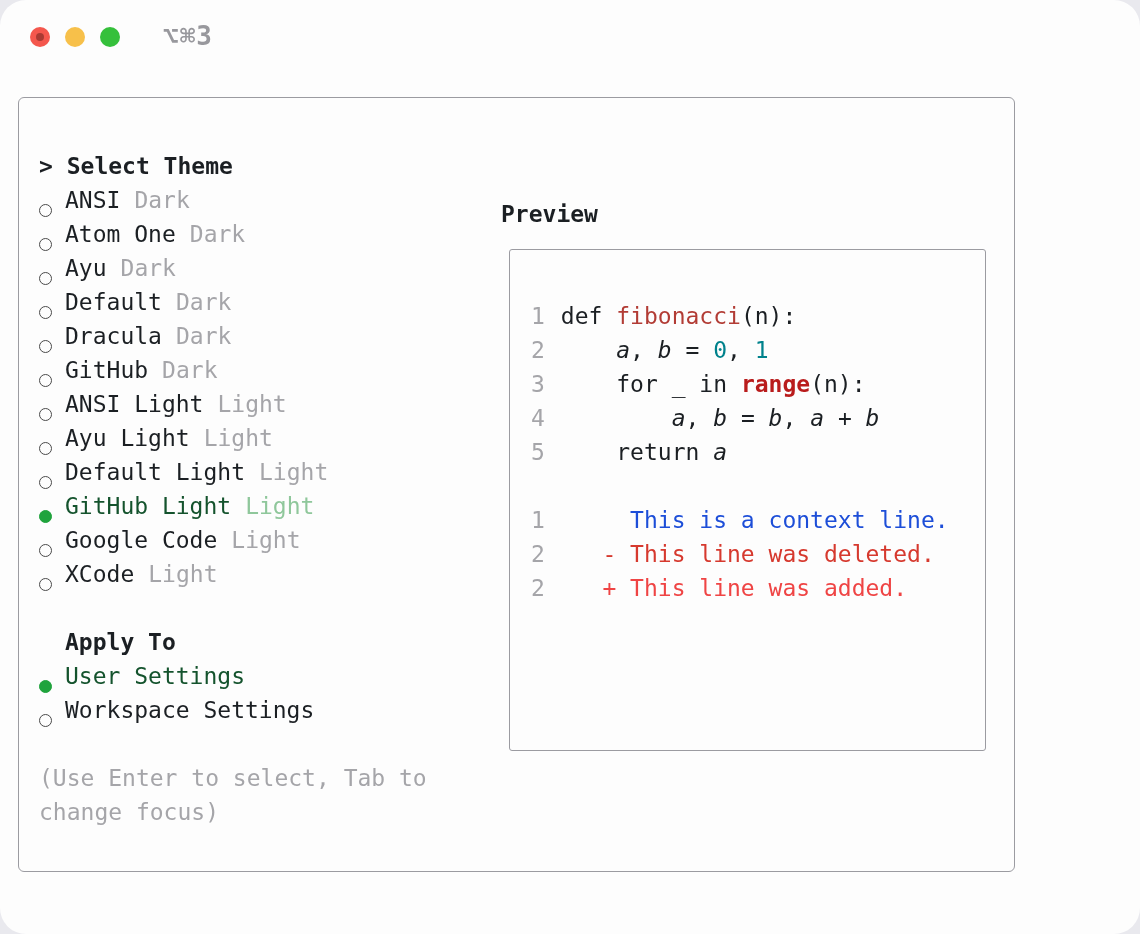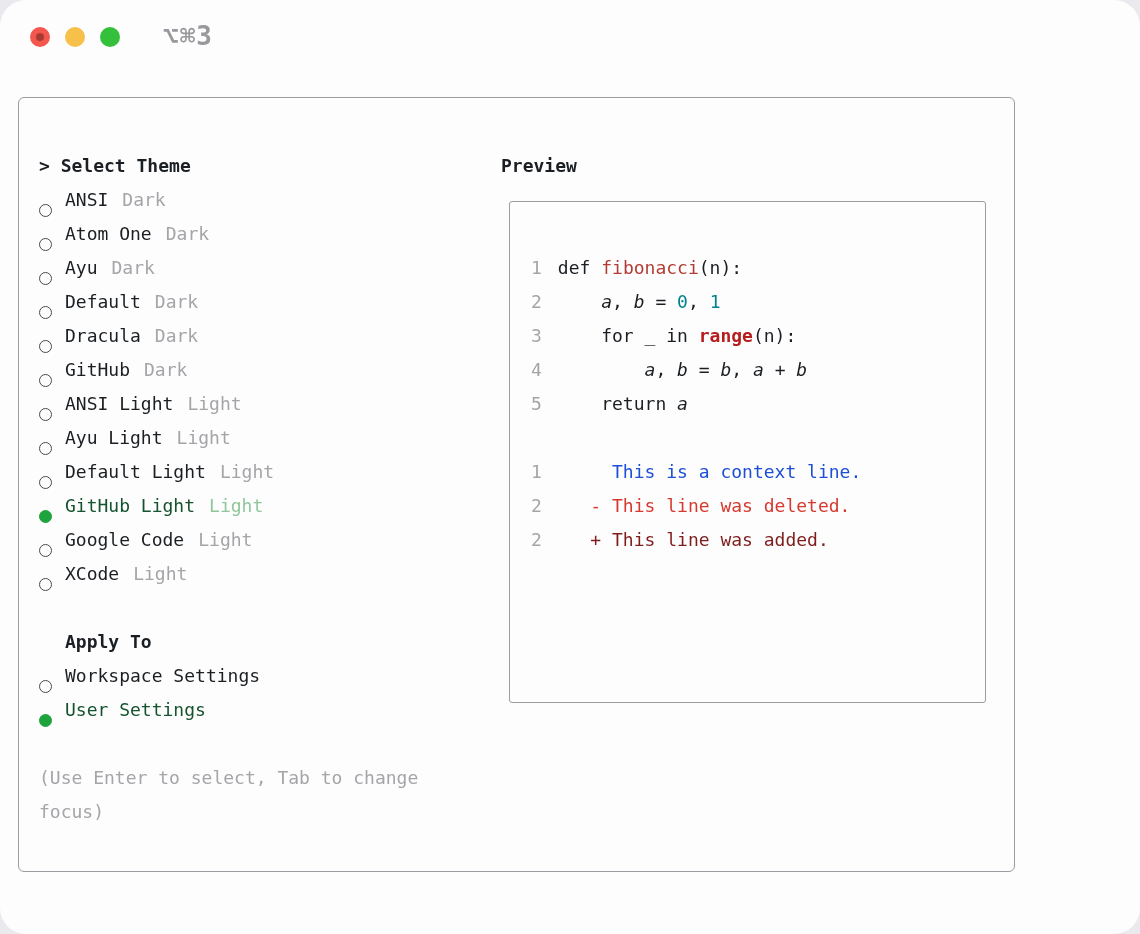--- a/index.html
+++ b/index.html
@@ -33,39 +33,39 @@
     font-size: 26px; font-weight: bold; color: #98989d;
     letter-spacing: 1px;
   }
   .panel {
     position: absolute; left: 18px; top: 97px;
     width: 997px; height: 775px;
     border: 1.5px solid #9b9ba1; border-radius: 6px;
     background: #fdfdfd;
     display: flex;
     padding: 51px 20px 0 20px;
-    font-size: 18px; line-height: 34px; color: #1b1f23;
+    font-size: 23px; line-height: 34px; color: #1b1f23;
   }
   .left-col { width: 462px; flex: none; }
   .right-col { flex: 1; }
   .header-row { font-weight: bold; white-space: pre; height: 34px; }
   .row { display: flex; align-items: flex-end; height: 34px; white-space: pre; }
   .bullet { width: 26px; flex: none; display: flex; align-items: center; }
   .circle {
     width: 13px; height: 13px; border-radius: 50%;
     border: 1.5px solid #4a4a4a; background: transparent;
   }
   .circle.sel { background: #1fa33c; border-color: #1fa33c; }
   .tname { color: #1b1f23; }
   .tname.selname { color: #14532d; }
   .variant { color: #a5a5a9; margin-left: 14px; }
   .variant.selvariant { color: #8fc79b; }
   .apply-header { font-weight: bold; margin-top: 34px; margin-left: 26px; height: 34px; }
   .hint { color: #a5a5a9; margin-top: 34px; width: 420px; }
-  .preview-header { font-weight: bold; height: 34px; }
+  .preview-header { font-weight: bold; height: 34px; margin-top: 48px; }
   .preview-box {
     margin: 18px 0 0 8px;
     width: 477px; height: 502px;
     border: 1.5px solid #9b9ba1; border-radius: 3px;
     padding: 49px 0 0 21px;
     overflow: hidden;
     background: #fdfdfd;
   }
   .code-line { white-space: pre; height: 34px; }
   .ln { color: #a5a5a9; margin-right: 16px; }
@@ -93,36 +93,36 @@
           <div class="row"><span class="bullet"><span class="circle"></span></span><span class="tname">GitHub</span><span class="variant">Dark</span></div>
           <div class="row"><span class="bullet"><span class="circle"></span></span><span class="tname">ANSI Light</span><span class="variant">Light</span></div>
           <div class="row"><span class="bullet"><span class="circle"></span></span><span class="tname">Ayu Light</span><span class="variant">Light</span></div>
           <div class="row"><span class="bullet"><span class="circle"></span></span><span class="tname">Default Light</span><span class="variant">Light</span></div>
           <div class="row"><span class="bullet"><span class="circle sel"></span></span><span class="tname selname">GitHub Light</span><span class="variant selvariant">Light</span></div>
           <div class="row"><span class="bullet"><span class="circle"></span></span><span class="tname">Google Code</span><span class="variant">Light</span></div>
           <div class="row"><span class="bullet"><span class="circle"></span></span><span class="tname">XCode</span><span class="variant">Light</span></div>
         </div>
       <div class="apply-header">Apply To</div>
       <div>
+          <div class="row"><span class="bullet"><span class="circle sel"></span></span><span class="tname selname">User Settings</span></div>
           <div class="row"><span class="bullet"><span class="circle"></span></span><span class="tname">Workspace Settings</span></div>
-          <div class="row"><span class="bullet"><span class="circle sel"></span></span><span class="tname selname">User Settings</span></div>
         </div>
       <div class="hint">(Use Enter to select, Tab to change focus)</div>
     </div>
 
     <div class="right-col">
       <div class="preview-header">Preview</div>
       <div class="preview-box">
         <div>
             <div class="code-line"><span class="ln">1</span><span>def </span><span style="color: rgb(178, 60, 53);">fibonacci</span><span>(n):</span></div>
             <div class="code-line"><span class="ln">2</span><span>    </span><span style="font-style: italic;">a</span><span>, </span><span style="font-style: italic;">b</span><span> = </span><span style="color: rgb(0, 130, 140);">0</span><span>, </span><span style="color: rgb(0, 130, 140);">1</span></div>
             <div class="code-line"><span class="ln">3</span><span>    for _ in </span><span style="color: #b91c1c; font-weight: bold;">range</span><span>(n):</span></div>
             <div class="code-line"><span class="ln">4</span><span>        </span><span style="font-style: italic;">a</span><span>, </span><span style="font-style: italic;">b</span><span> = </span><span style="font-style: italic;">b</span><span>, </span><span style="font-style: italic;">a</span><span> + </span><span style="font-style: italic;">b</span></div>
             <div class="code-line"><span class="ln">5</span><span>    return </span><span style="font-style: italic;">a</span></div>
             <div class="code-line"></div>
             <div class="code-line"><span class="ln">1</span><span style="color: #1d4ed8;">     This is a context line.</span></div>
             <div class="code-line"><span class="ln">2</span><span style="color: rgb(214, 57, 46);">   - This line was deleted.</span></div>
-            <div class="code-line"><span class="ln">2</span><span style="color: #7f1d1d;">   + This line was added.</span></div>
+            <div class="code-line"><span class="ln">2</span><span style="color: #ef4444;">   + This line was added.</span></div>
           </div>
       </div>
     </div>
   </div>
 </div>
 
 </body></html>

